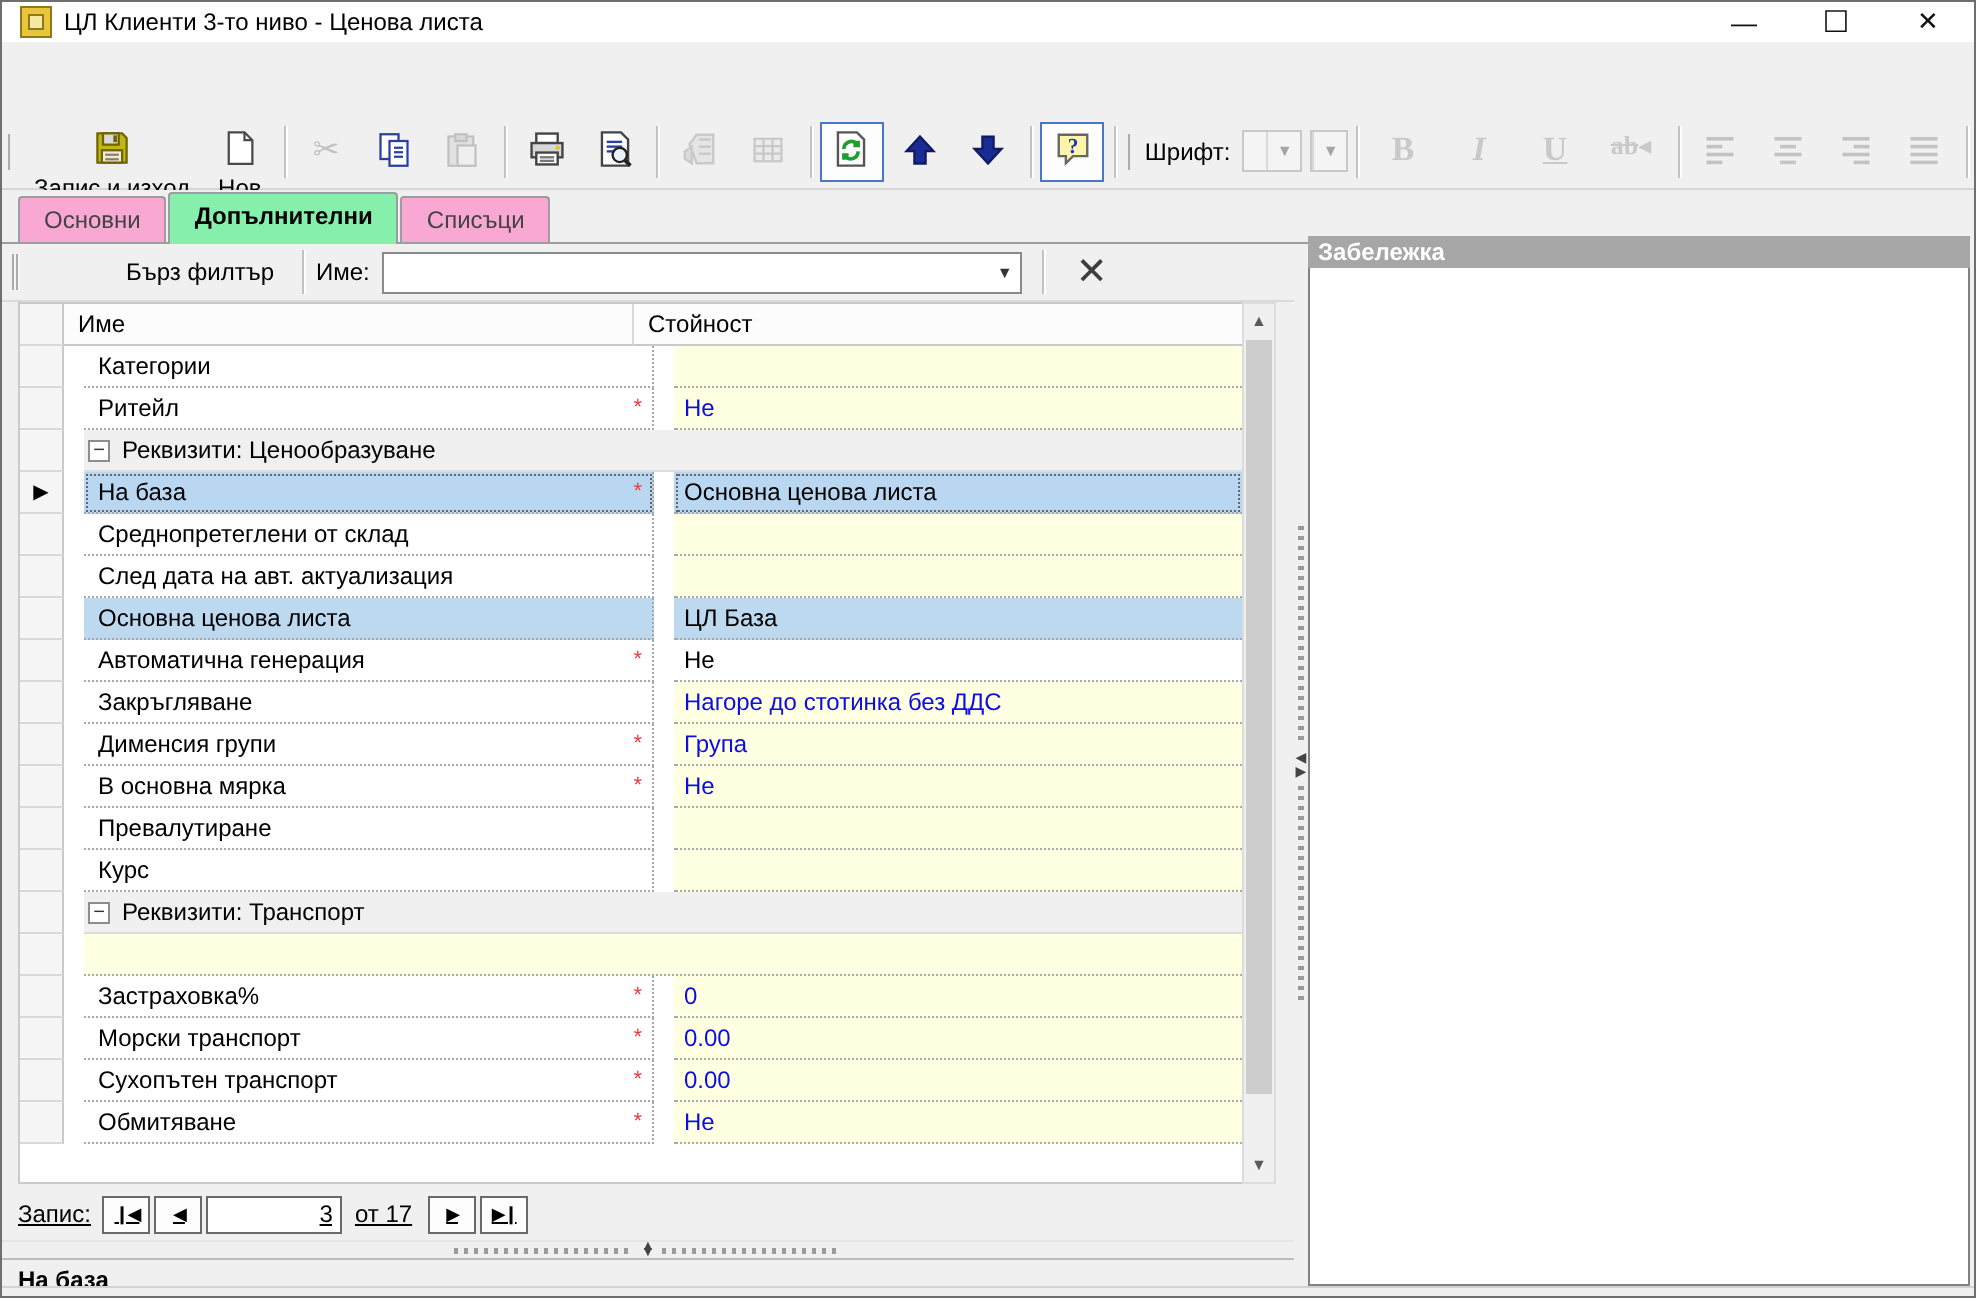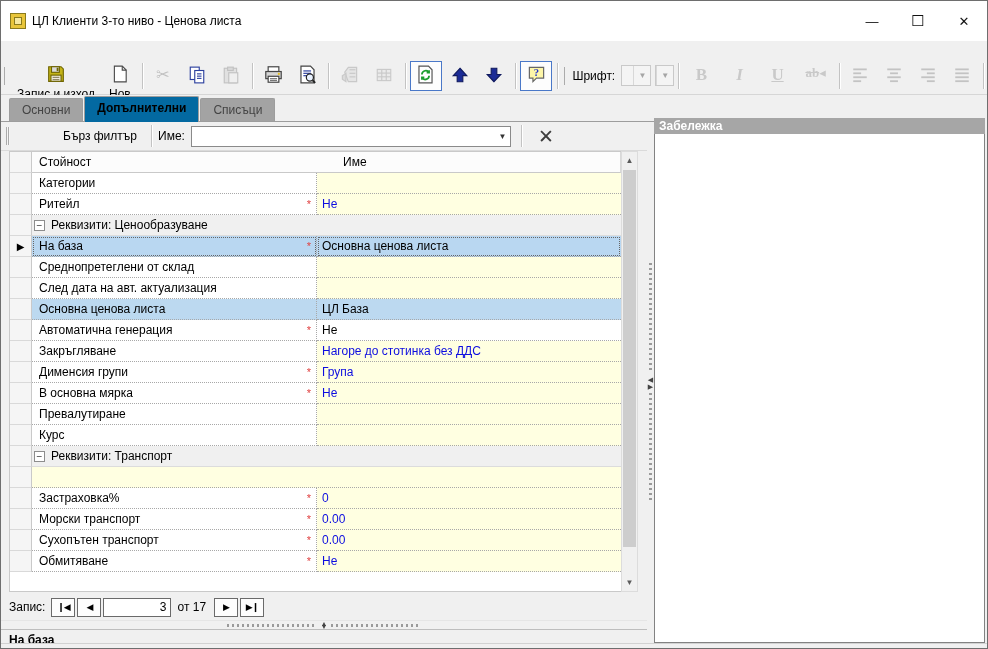--- a/index.html
+++ b/index.html
@@ -1,21 +1,21 @@
 <!DOCTYPE html>
 <html><head>
 <meta charset="utf-8">
 <style>
   html,body{margin:0;padding:0;background:#cfcfcf;}
   *{box-sizing:border-box;}
   .win{position:relative;width:988px;height:649px;background:#f0f0f0;border:1px solid #6e6e6e;
        font-family:"Liberation Sans","DejaVu Sans",sans-serif;font-size:12px;color:#000;overflow:hidden;}
 
   
-  .titlebar{position:absolute;left:0;top:0;width:100%;height:40px;background:#fff;display:flex;align-items:center;}
+  .titlebar{position:absolute;left:0;top:0;width:100%;height:20px;background:#fff;display:flex;align-items:center;}
   .app-icon{width:16px;height:16px;margin:0 6px 0 9px;background:#e8c53a;border:1px solid #8a7a1c;position:relative;}
   .app-icon::after{content:"";position:absolute;left:3px;top:3px;right:3px;bottom:3px;border:1px solid #8a7a1c;background:#f6e9a0;}
   .title-text{font-size:12px;}
   .win-controls{margin-left:auto;display:flex;height:100%;}
   .win-btn{width:46px;height:100%;display:flex;align-items:center;justify-content:center;font-size:13px;color:#111;}
   
   .menubar{position:absolute;left:0;top:32px;width:100%;height:24px;background:#f0f0f0;display:flex;align-items:center;border-bottom:1px solid #e2e2e2;}
   .grip{width:4px;height:18px;margin:0 5px 0 3px;background:repeating-linear-gradient(90deg,#ababab 0 1px,#f6f6f6 1px 2px);}
   .menu-item{padding:2px 7px;white-space:nowrap;}
   .menu-item::first-letter{text-decoration:underline;}
@@ -26,61 +26,61 @@
   .ico{width:20px;height:20px;display:flex;align-items:center;justify-content:center;}
   .ico svg{display:block;}
   .dis{filter:grayscale(1);opacity:.45;}
   .tb-hl{border:1px solid #4a78c8;background:#fdfdfd;}
   .fmt{font-family:"Liberation Serif","DejaVu Serif",serif;color:#9a9a9a;font-size:17px;font-weight:bold;width:24px;text-align:center;}
   .combo-dis{width:110px;height:21px;border:1px solid #c9c9c9;background:#f4f4f4;display:flex;align-items:center;}
   .combo-dis.small{width:52px;}
   .combo-dis .arr{margin-left:auto;color:#a5a5a5;font-size:8px;padding:0 4px;border-left:1px solid #d8d8d8;height:100%;display:flex;align-items:center;}
   
   .tabstrip{position:absolute;left:0;top:94px;width:100%;height:27px;background:#f0f0f0;display:flex;align-items:flex-end;padding-left:8px;}
-  .tab{border:1px solid #9d9d9d;border-bottom:none;border-radius:2px 2px 0 0;padding:4px 12px 5px;margin-right:1px;color:#444;background:#a3a3a3;position:relative;}
-  .tab.active{background:#0369a1;font-weight:bold;color:#000;padding-bottom:7px;z-index:2;}
+  .tab{border:1px solid #9d9d9d;border-bottom:none;border-radius:2px 2px 0 0;padding:4px 12px 5px;margin-right:1px;color:#444;background:#f9a8d4;position:relative;}
+  .tab.active{background:#86efac;font-weight:bold;color:#000;padding-bottom:7px;z-index:2;}
   .tab-base{position:absolute;left:0;bottom:0;width:653px;height:1px;background:#9d9d9d;}
   
   .left-pane{position:absolute;left:0;top:121px;width:646px;height:528px;background:#f0f0f0;}
   .filterbar{height:29px;display:flex;align-items:center;border-bottom:1px solid #dadada;padding-left:2px;}
   .flat-btn{padding:4px 8px;white-space:nowrap;margin-left:40px;}
   .fsep{width:1px;height:22px;background:#c3c3c3;margin:0 6px;box-shadow:1px 0 0 #fff;}
   .fname{margin-right:6px;white-space:nowrap;}
   .fcombo{width:320px;height:21px;background:#fff;border:1px solid #8a8a8a;display:flex;align-items:center;}
   .fcombo input{flex:1;border:none;outline:none;height:17px;font:inherit;padding:0 3px;background:transparent;}
   .fcombo .arr{width:15px;text-align:center;color:#333;font-size:8px;}
   .clear-x{font-size:19px;font-weight:bold;color:#3d3d3d;padding:0 10px;line-height:1;}
   
   .grid-wrap{position:absolute;left:8px;top:29px;width:629px;height:441px;display:flex;}
   .grid{width:612px;background:#fff;border:1px solid #c9c9c9;border-right:none;}
   .g-head{display:flex;height:21px;background:#fcfcfc;}
   .g-head .g-rh{background:#f5f5f5;}
   .g-hc{border-right:1px solid #d9d9d9;border-bottom:1px solid #c9c9c9;display:flex;align-items:center;padding-left:7px;background:#fcfcfc;}
-  .g-row{display:flex;height:21px;}
+  .g-row{display:flex;height:21px;gap:10px;}
   .g-rh{width:22px;background:#f5f5f5;border-right:1px solid #c9c9c9;border-bottom:1px solid #d9d9d9;display:flex;align-items:center;justify-content:center;flex:none;}
   .marker{font-size:10px;color:#000;}
   .g-name{width:285px;flex:none;background:#fff;border-right:1px dotted #a8a8a8;border-bottom:1px dotted #a8a8a8;display:flex;align-items:center;padding:0 5px 0 7px;overflow:hidden;white-space:nowrap;}
   .g-name .req{margin-left:auto;color:#e04040;font-size:11px;}
   .g-value{flex:1;border-bottom:1px dotted #a8a8a8;display:flex;align-items:center;padding:0 5px;overflow:hidden;white-space:nowrap;}
   .vbg{background:#ffffe1;}
   .plainbg{background:#fff;}
   .link{color:#0d0de0;}
   .sel{background:#b9d7f1 !important;}
   .hl{background:#bcd9f0 !important;}
   .g-row.current .g-name,.g-row.current .g-value{outline:1px dotted #666;outline-offset:-2px;}
   .g-groupcell{flex:1;background:#f0f0f0;border-bottom:1px solid #dcdcdc;display:flex;align-items:center;gap:6px;padding-left:2px;}
   .collapse{width:11px;height:11px;flex:none;border:1px solid #8d8d8d;background:#fff;font-size:10px;line-height:9px;text-align:center;color:#333;}
   
   .vscroll{width:17px;background:#f0f0f0;border:1px solid #dcdcdc;position:relative;}
   .sb-btn{position:absolute;left:0;width:15px;height:17px;display:flex;align-items:center;justify-content:center;color:#5a5a5a;font-size:8px;}
   .sb-up{top:0;}
   .sb-down{bottom:0;}
   .sb-thumb{position:absolute;left:1px;width:13px;top:18px;bottom:44px;background:#cdcdcd;}
   
-  .recnav{position:absolute;left:8px;top:474px;height:22px;display:flex;align-items:center;gap:2px;}
+  .recnav{position:absolute;left:8px;top:474px;height:22px;display:flex;align-items:center;gap:2px;text-decoration:underline;}
   .rn-label{margin-right:4px;}
   .rn-btn{width:24px;height:19px;border:1px solid #6a6a6a;background:#fdfdfd;display:flex;align-items:center;justify-content:center;font-size:9px;color:#000;letter-spacing:-1px;}
   .rn-input{width:68px;height:19px;border:1px solid #6a6a6a;font:inherit;text-align:right;padding:0 4px;}
   .rn-of{margin:0 6px 0 4px;}
   
   .hsplit{position:absolute;left:0;top:498px;width:646px;height:9px;background:#f0f0f0;display:flex;align-items:center;justify-content:center;gap:4px;border-top:1px solid #e5e5e5;}
   .hdots{width:90px;height:3px;background:repeating-linear-gradient(90deg,#9a9a9a 0 2px,transparent 2px 5px);}
   .hsplit .arrs{font-size:7px;color:#444;line-height:3px;display:flex;flex-direction:column;}
   .info{position:absolute;left:0;top:507px;width:646px;height:35px;background:#f0f0f0;border-top:1px solid #bdbdbd;padding:3px 8px;}
   .info .t{font-weight:bold;}
@@ -335,22 +335,22 @@
         <span class="arr">▼</span>
       </div>
       <div class="fsep" style="margin-left:10px;"></div>
       <div class="clear-x">✕</div>
     </div>
 
     <div class="grid-wrap">
       <div class="grid">
         <div class="g-head">
           <div class="g-rh"></div>
+          <div class="g-hc" style="width:285px;flex:none;">Име</div>
           <div class="g-hc" style="flex:1;border-right:none;">Стойност</div>
-          <div class="g-hc" style="width:285px;flex:none;">Име</div>
         </div>
         <div>
             <div class="g-row">
               <div class="g-rh"></div>
               <div class="g-name">
                 <span>Категории</span>
               </div>
               <div class="g-value vbg"></div>
             </div>
             <div class="g-row">

